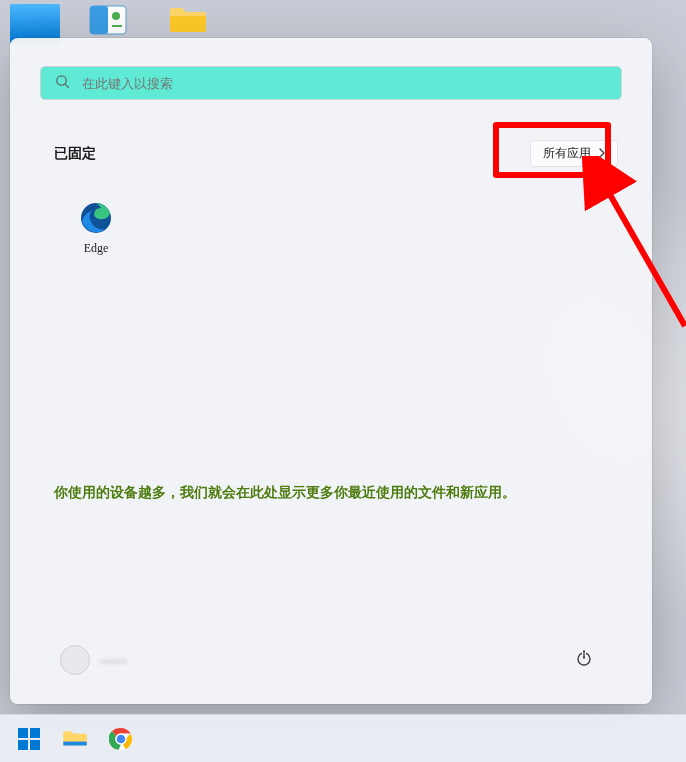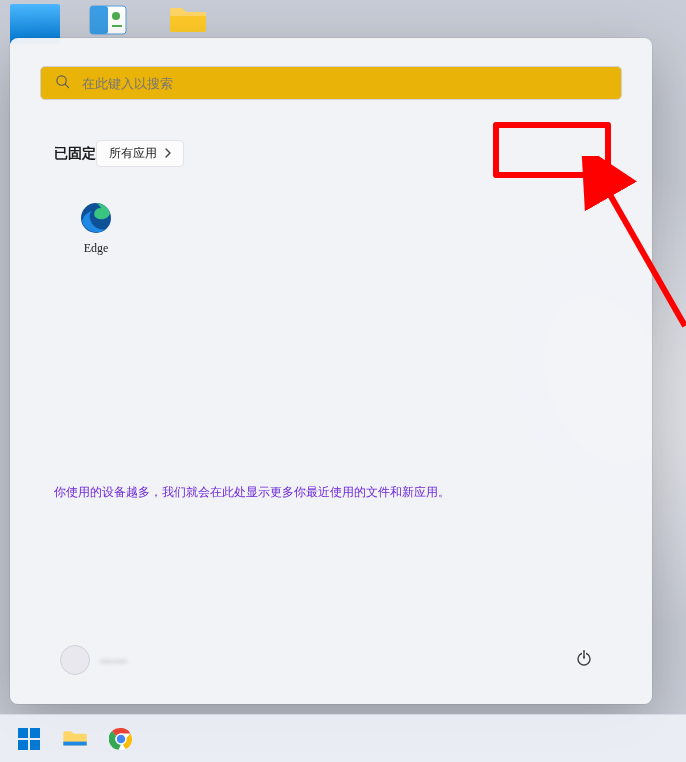--- a/index.html
+++ b/index.html
@@ -49,21 +49,21 @@
       box-shadow: 0 20px 60px rgba(0,0,0,0.25), 0 0 0 1px rgba(0,0,0,0.06);
       padding: 28px 30px 12px 30px;
       display: flex;
       flex-direction: column;
     }
     
     .search-box {
       display: flex;
       align-items: center;
       height: 34px;
-      background: #eab308;
+      background: #5eead4;
       border: 1px solid #d0d0d8;
       border-radius: 5px;
       padding: 0 14px;
       gap: 12px;
     }
     .search-box input {
       flex: 1;
       border: none;
       outline: none;
       font-size: 13px;
@@ -71,21 +71,21 @@
       color: #333;
     }
     .search-box input::placeholder { color: #767676; }
     .search-icon-svg { width: 15px; height: 15px; }
     
     .section {
       margin-top: 40px;
     }
     .section-header {
       display: flex;
-      justify-content: flex-start;
+      justify-content: space-between;
       align-items: center;
       padding: 0 4px 0 14px;
     }
     .section-title {
       font-size: 14px;
       font-weight: 600;
       color: #1a1a1a;
     }
     .all-apps-btn {
       display: flex;
@@ -156,22 +156,23 @@
       margin-top: 200px;
       padding: 0 14px;
     }
     .rec-title {
       font-size: 14px;
       font-weight: 600;
       color: #1a1a1a;
     }
     .rec-desc {
       margin-top: 24px;
-      font-size: 12px;
-      color: #6d28d9;
+      font-size: 14px;
+      color: #4d7c0f;
+      font-weight: bold;
     }
     
     .footer {
       margin-top: auto;
       display: flex;
       justify-content: space-between;
       align-items: center;
       padding: 10px 20px 14px 20px;
     }
     .user-area {

